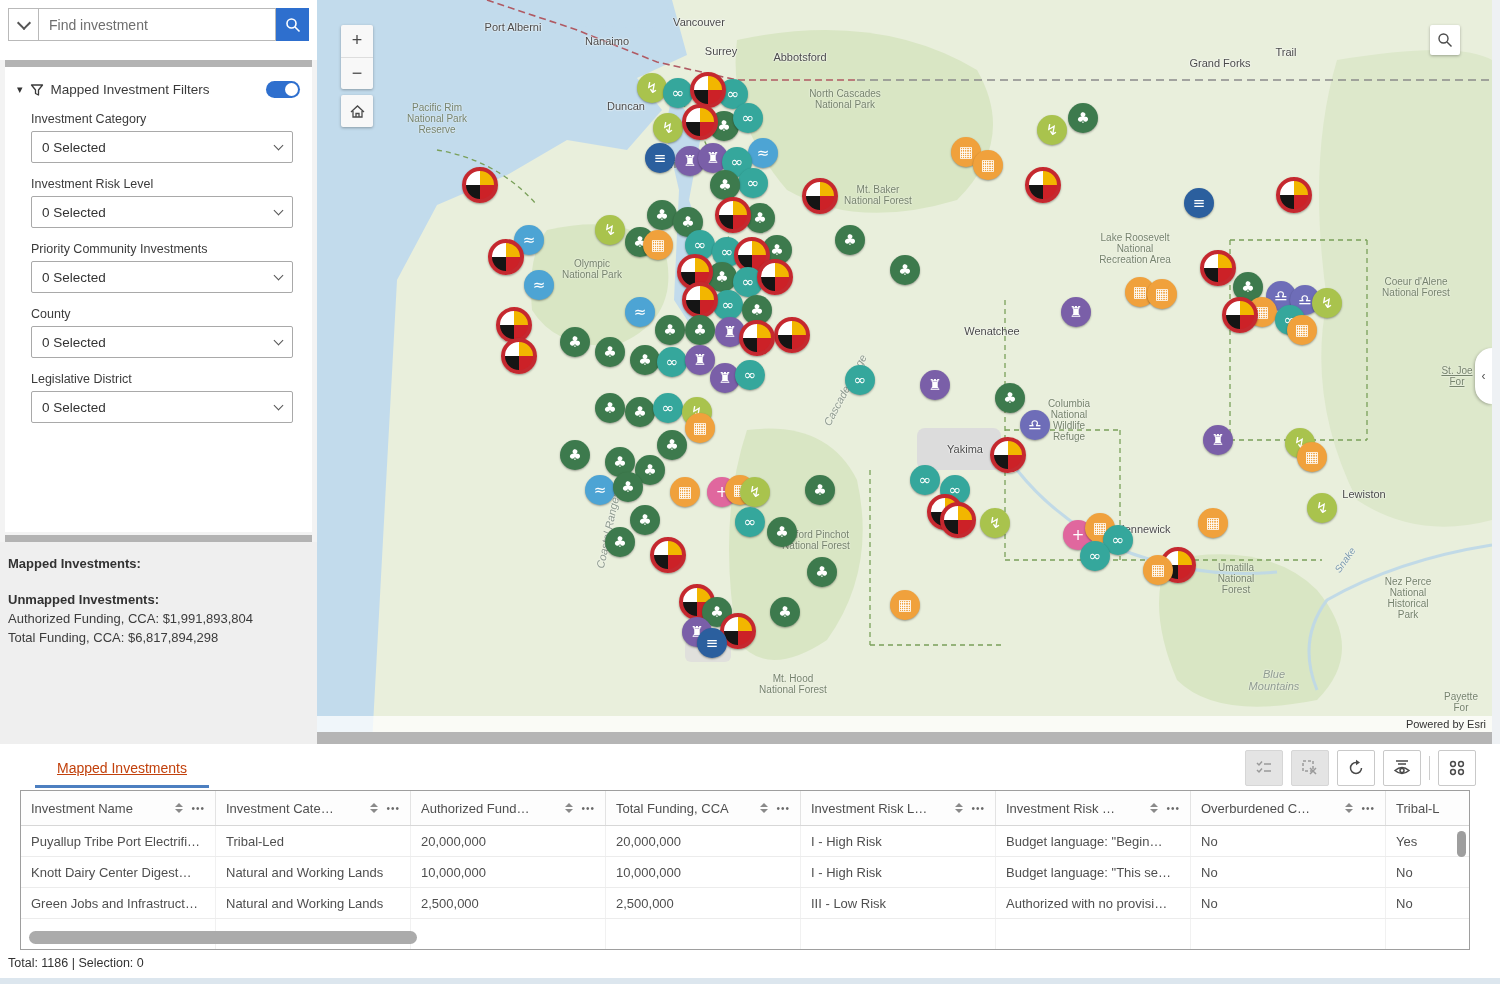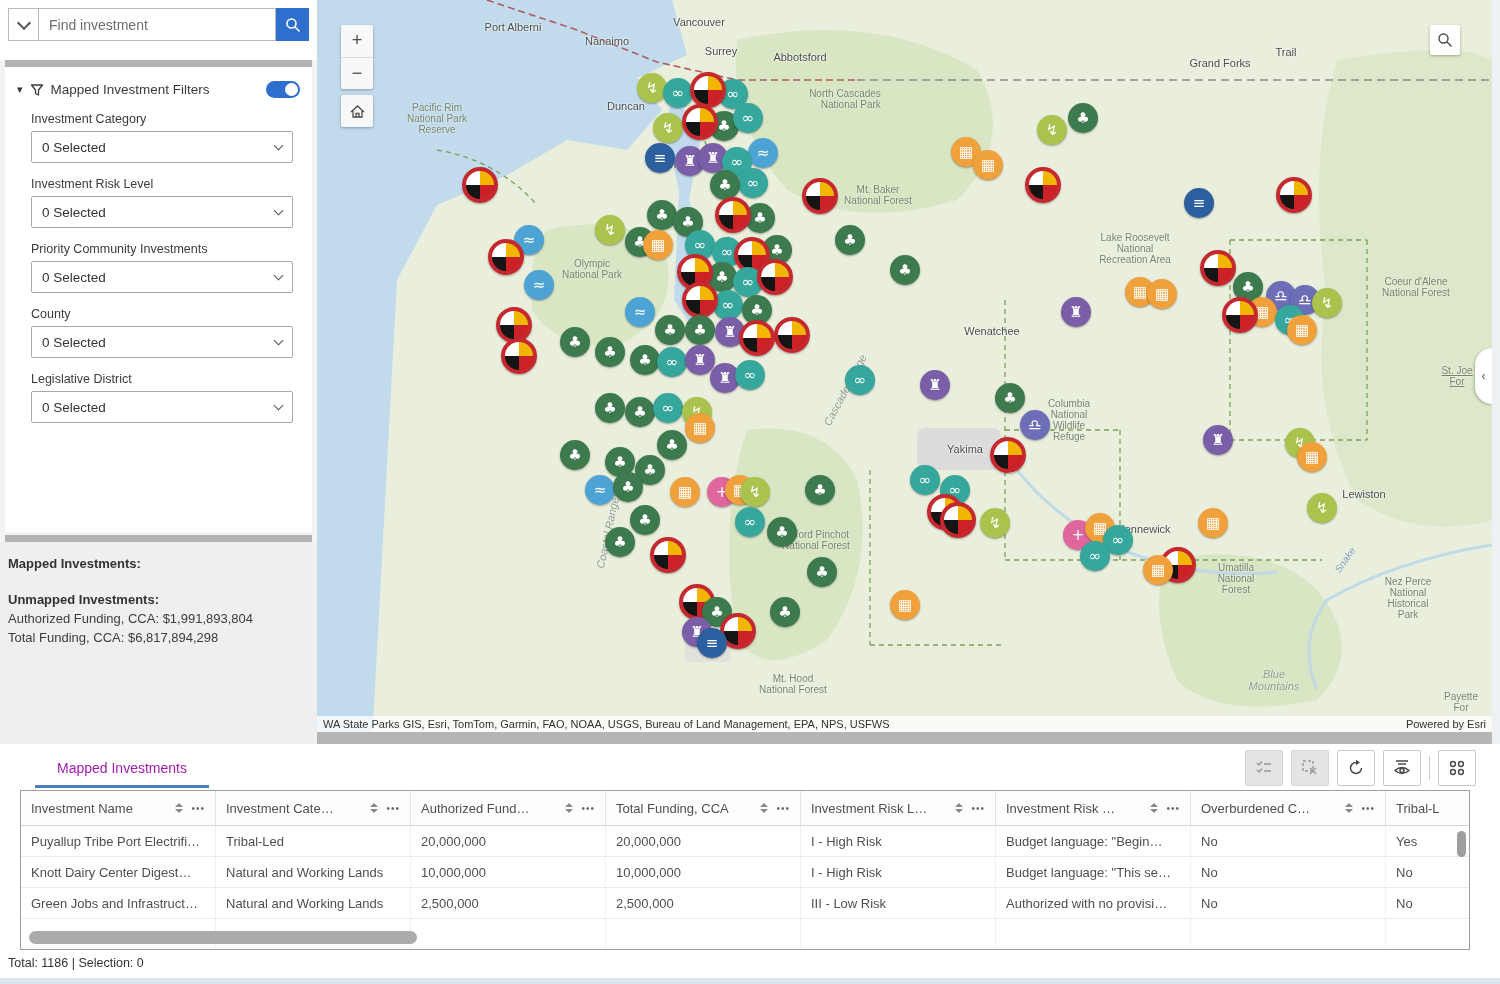--- a/index.html
+++ b/index.html
@@ -58,21 +58,21 @@
                 display:flex;align-items:center;justify-content:center;color:#555;font-size:12px;cursor:pointer;}
   .attrib-bar{position:absolute;left:0;bottom:12px;width:100%;height:16px;background:rgba(255,255,255,.75);
               font-size:11px;color:#323232;display:flex;align-items:center;padding:0 6px;box-sizing:border-box;}
   .attrib-bar .right{margin-left:auto;color:#323232;}
   .map-bottom-divider{position:absolute;left:0;bottom:0;width:100%;height:12px;background:#b5b5b5;}
   .right-rail{position:absolute;right:0;top:0;width:8px;height:744px;background:#eef1f4;}
   
   .panel{position:absolute;left:0;top:744px;width:1500px;height:234px;background:#fff;}
   .tabs{position:absolute;left:35px;top:4px;display:flex;}
   .tab{padding:12px 22px 9px 22px;font-size:14px;color:#4a4a4a;cursor:pointer;border-bottom:3px solid transparent;}
-  .tab.active{color:#a21caf;border-bottom-color:#4d7fc0;}
+  .tab.active{color:#c2410c;border-bottom-color:#4d7fc0;text-decoration:underline;}
   .toolbar{position:absolute;right:24px;top:6px;display:flex;align-items:center;gap:8px;}
   .tb-btn{width:36px;height:34px;background:#fff;border:1px solid #c9c9c9;border-radius:2px;
           display:flex;align-items:center;justify-content:center;cursor:pointer;}
   .tb-btn.disabled{background:#e4e4e4;border-color:#d6d6d6;cursor:default;}
   .tb-sep{width:1px;height:24px;background:#ccc;}
   .tablewrap{position:absolute;left:20px;top:46px;width:1450px;height:160px;border:1px solid #9e9e9e;
              box-sizing:border-box;overflow:hidden;background:#fff;}
   .thead{display:flex;height:34px;border-bottom:1px solid #d7d7d7;background:#fdfdfd;}
   .th{flex:0 0 195px;box-sizing:border-box;border-right:1px solid #e3e3e3;display:flex;align-items:center;
       padding:0 10px;font-size:13px;color:#4f4f4f;gap:8px;overflow:hidden;white-space:nowrap;}
@@ -213,21 +213,21 @@
       <div class="map-label city" style="left: 323px; top: 164px;">Victoria</div>
       <div class="map-label city" style="left: 879px; top: 63px;">Grand Forks</div>
       <div class="map-label city" style="left: 945px; top: 52px;">Trail</div>
       <div class="map-label city" style="left: 651px; top: 331px;">Wenatchee</div>
       <div class="map-label city" style="left: 624px; top: 449px;">Yakima</div>
       <div class="map-label city" style="left: 803px; top: 529px;">Kennewick</div>
       <div class="map-label city" style="left: 1023px; top: 494px;">Lewiston</div>
       <div class="map-label park" style="left: 120px; top: 118px;">Pacific Rim
 National Park
 Reserve</div>
-      <div class="map-label park" style="left: 528px; top: 99px; text-align: right;">North Cascades
+      <div class="map-label park" style="left: 528px; top: 99px;">North Cascades
 National Park</div>
       <div class="map-label park" style="left: 561px; top: 195px;">Mt. Baker
 National Forest</div>
       <div class="map-label park" style="left: 275px; top: 269px;">Olympic
 National Park</div>
       <div class="map-label park" style="left: 818px; top: 248px;">Lake Roosevelt
 National
 Recreation Area</div>
       <div class="map-label park" style="left: 1099px; top: 287px;">Coeur d'Alene
 National Forest</div>
@@ -396,21 +396,20 @@
     <svg width="16" height="16" viewBox="0 0 16 16">
       <circle cx="6.5" cy="6.5" r="4.5" fill="none" stroke="#4a4a4a" stroke-width="1.4"></circle>
       <line x1="10" y1="10" x2="14.5" y2="14.5" stroke="#4a4a4a" stroke-width="1.4"></line>
     </svg>
   </div>
   <div class="collapse-tab">
     <span>‹</span>
   </div>
 
   <div class="attrib-bar">
-    <span>WA State Parks GIS, Esri, TomTom, Garmin, FAO, NOAA, USGS, Bureau of Land Management, EPA, NPS, USFWS</span>
     <span class="right">Powered by Esri</span>
   </div>
   <div class="map-bottom-divider"></div>
 </div>
 <div class="right-rail" style="left:1492px"></div>
 
 <div class="panel">
   <div class="tabs" id="tabs">
       <div class="tab active">Mapped Investments</div>
     </div>

